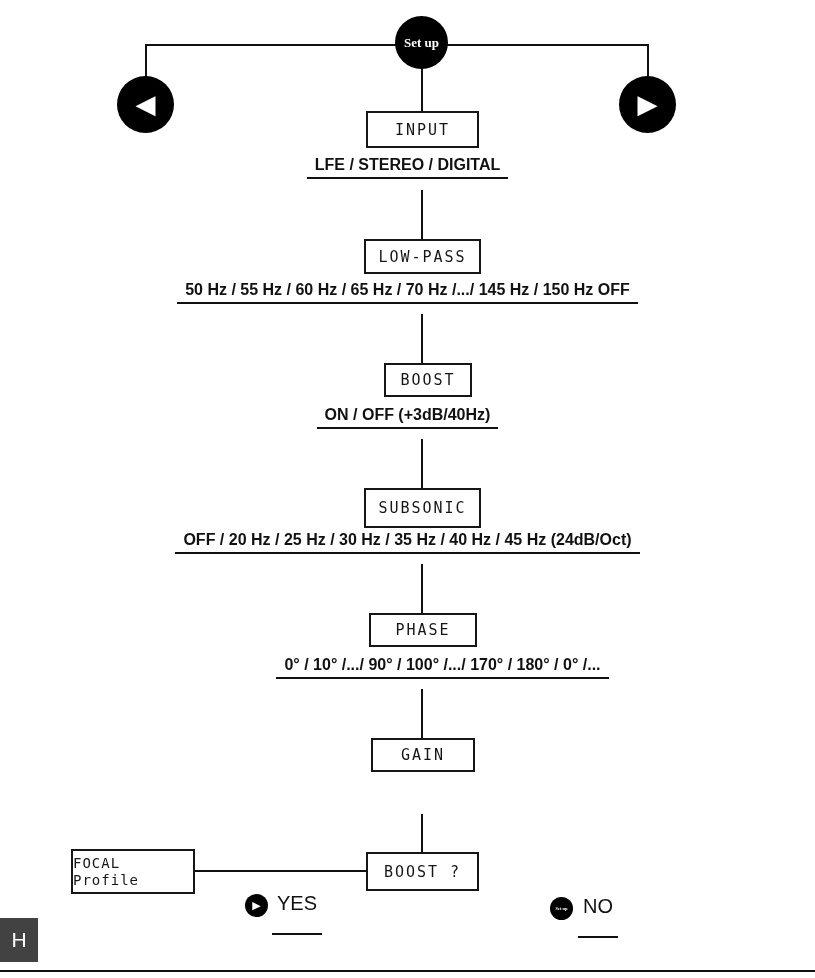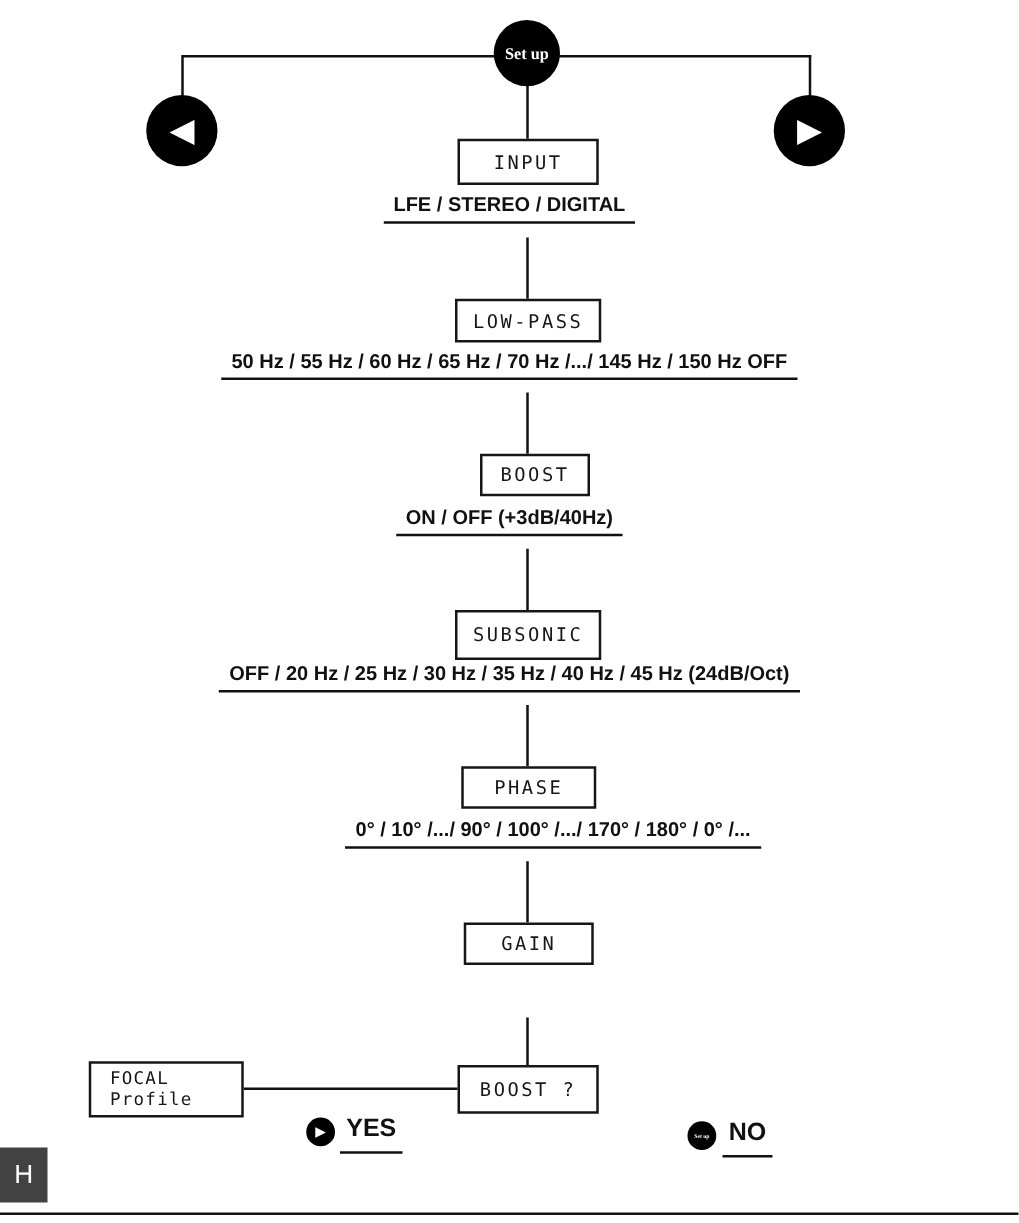--- a/index.html
+++ b/index.html
@@ -18,21 +18,21 @@
     position: absolute; z-index: 2;
     background: #ffffff;
     border: 2px solid #161616;
     display: flex; align-items: center; justify-content: center;
     font-family: "DejaVu Sans Mono", monospace;
     font-size: 15px; letter-spacing: 2px;
     color: #161616; white-space: nowrap;
   }
   .lcd-box.multiline {
     flex-direction: column; align-items: flex-start;
-    justify-content: center; padding-left: 15px;
+    justify-content: center; padding-left: 0;
     font-size: 14px; line-height: 17px; letter-spacing: 1px;
   }
   .options-row {
     position: absolute; left: 0; width: 815px;
     text-align: center; font-weight: bold; font-size: 16px;
     z-index: 2; color: #111111;
   }
   .options-row .u {
     display: inline-block;
     border-bottom: 2px solid #111111;
@@ -49,23 +49,23 @@
   }
   .circle.setup-main { left: 395px; top: 16px; width: 53px; height: 53px;
     font-family: "Liberation Serif", serif; font-weight: bold; font-size: 13px; }
   .circle.prev { left: 117px; top: 76px; width: 57px; height: 57px; font-size: 26px; }
   .circle.next { left: 619px; top: 76px; width: 57px; height: 57px; font-size: 26px; }
   .circle.yes  { left: 245px; top: 894px; width: 23px; height: 23px; font-size: 11px; }
   .circle.no   { left: 550px; top: 897px; width: 23px; height: 23px;
     font-family: "Liberation Serif", serif; font-weight: bold; font-size: 4.5px; }
   .answer-label {
     position: absolute; z-index: 2;
-    font-weight: bold; font-size: 20px;
+    font-weight: normal; font-size: 20px;
     border-bottom: 2px solid #111111;
-    padding: 0 5px 6px 5px;
+    padding: 0 5px 18px 5px;
   }
   .page-marker {
     position: absolute; left: 0; top: 918px; width: 38px; height: 44px;
     background: #424242; color: #ffffff; z-index: 4;
     display: flex; align-items: center; justify-content: center;
     font-size: 21px;
   }
 </style>
 </head>
 <body>

